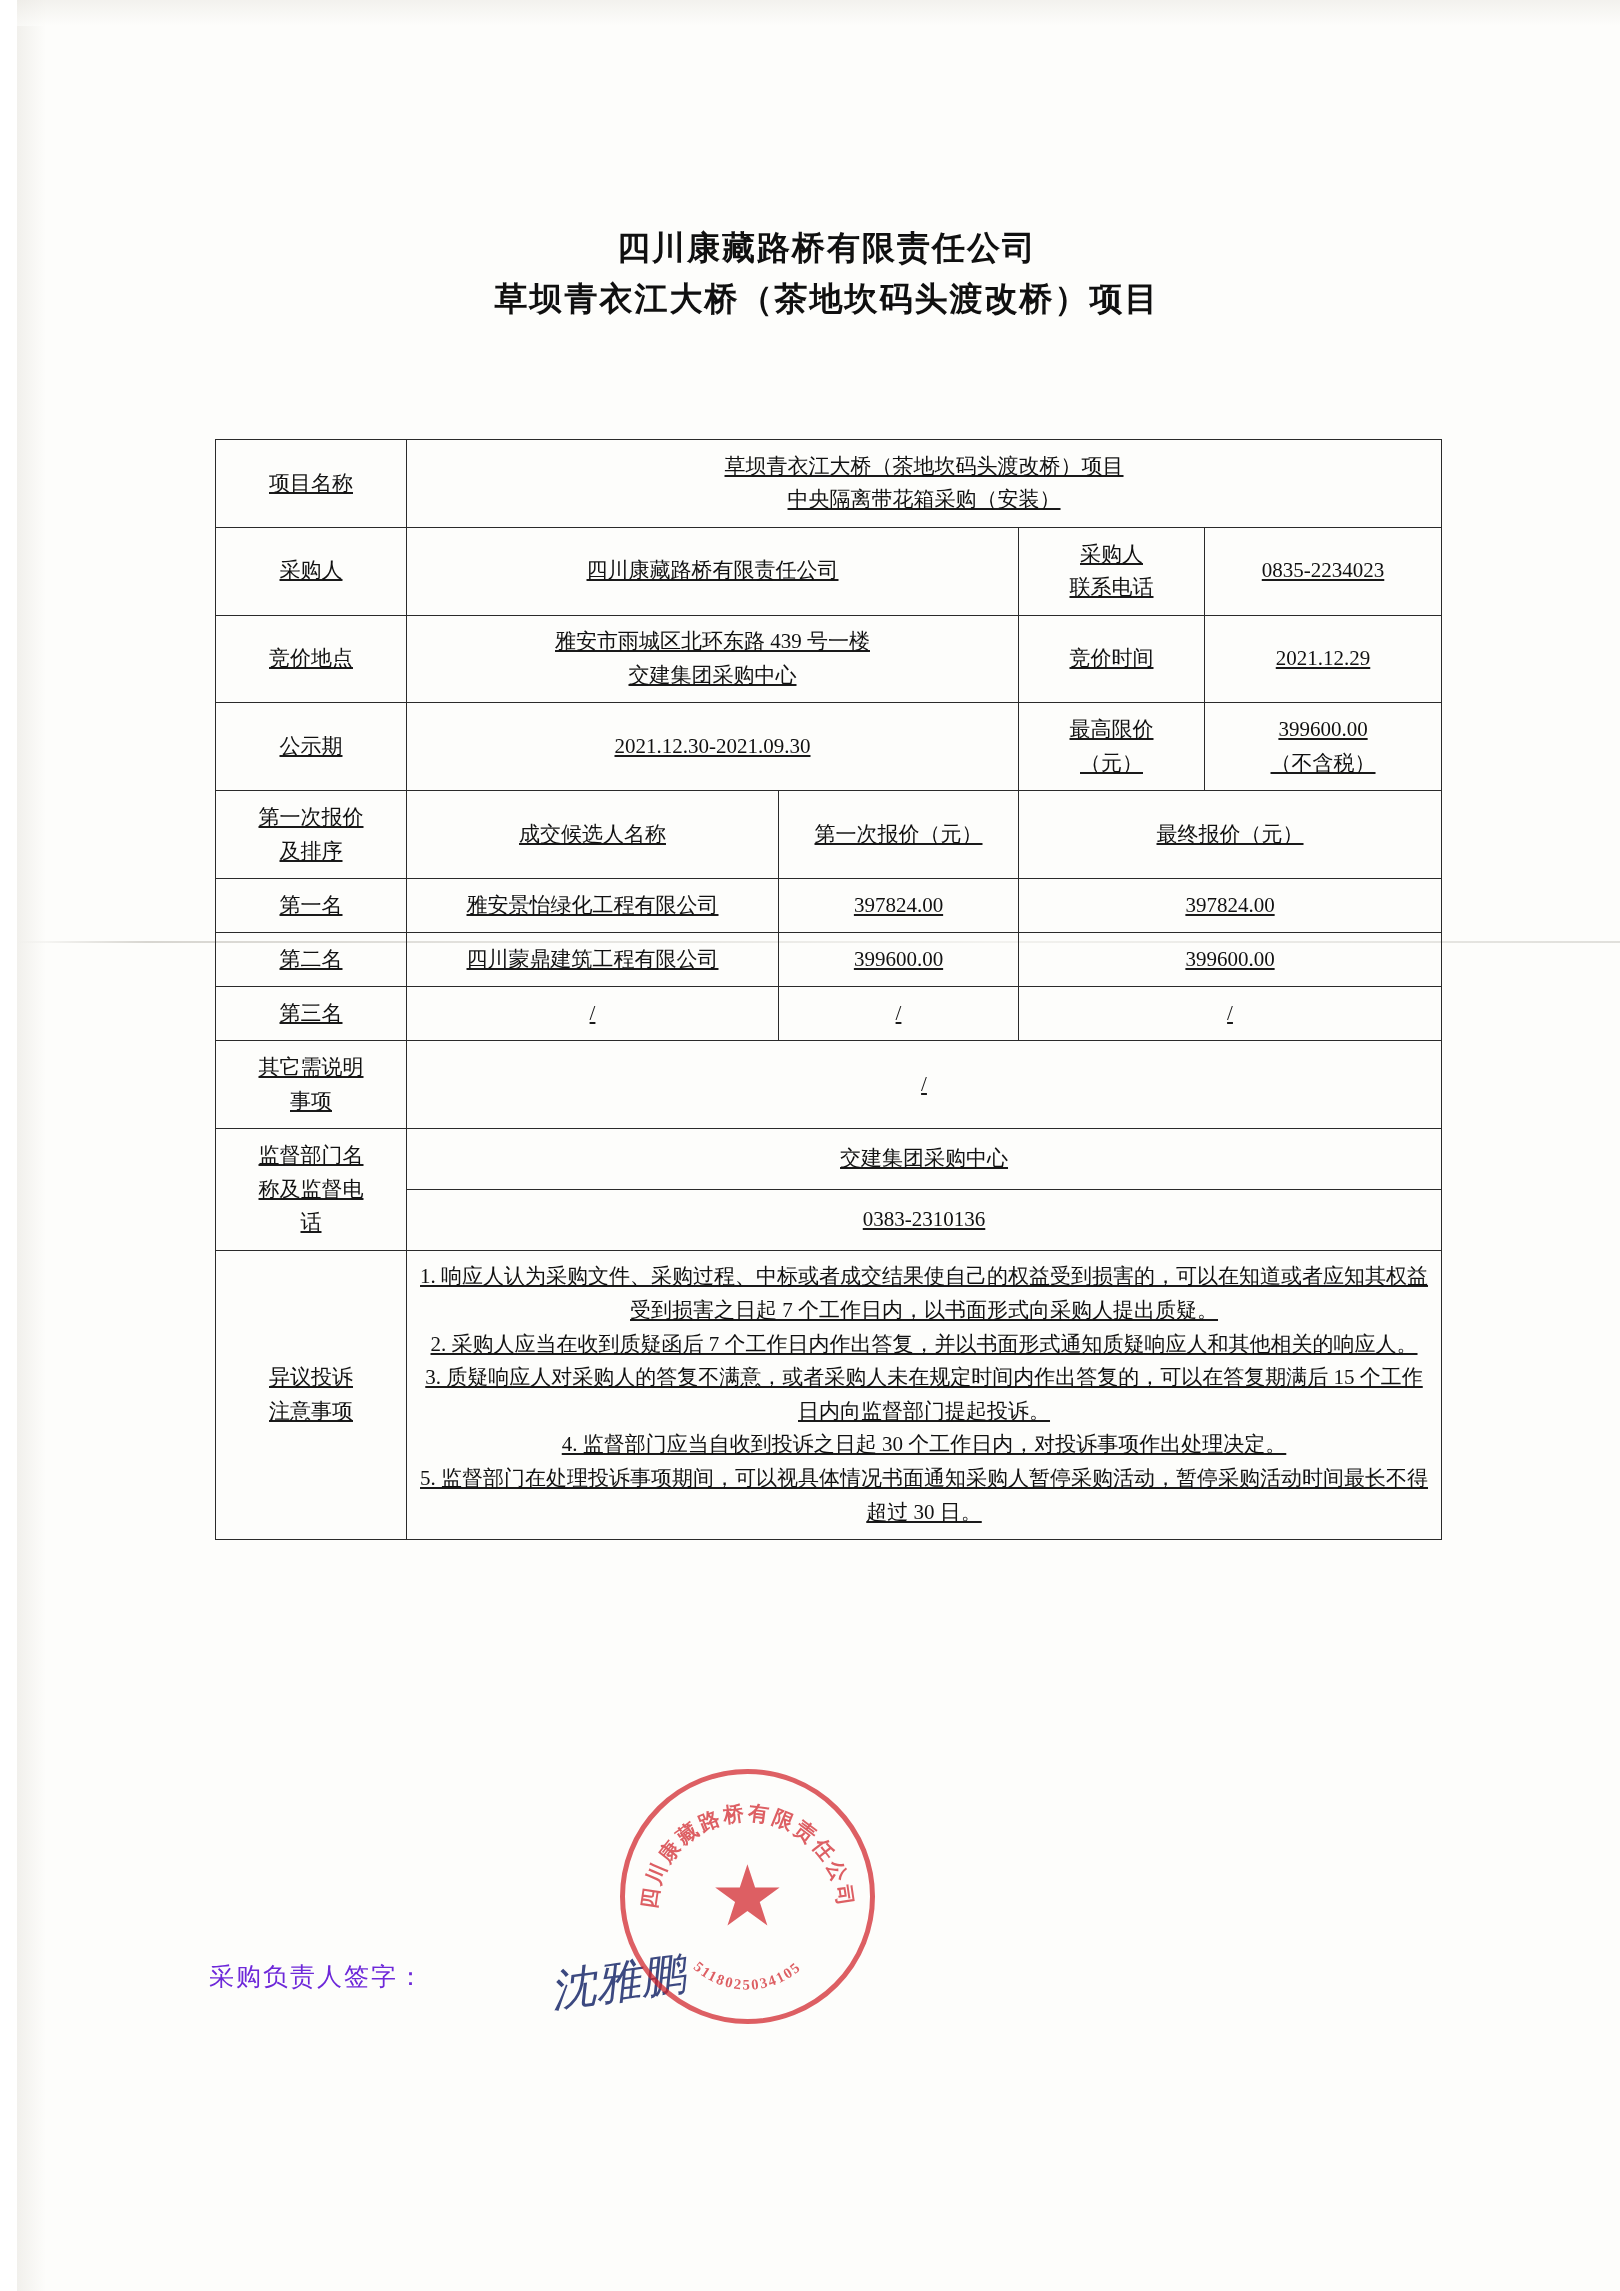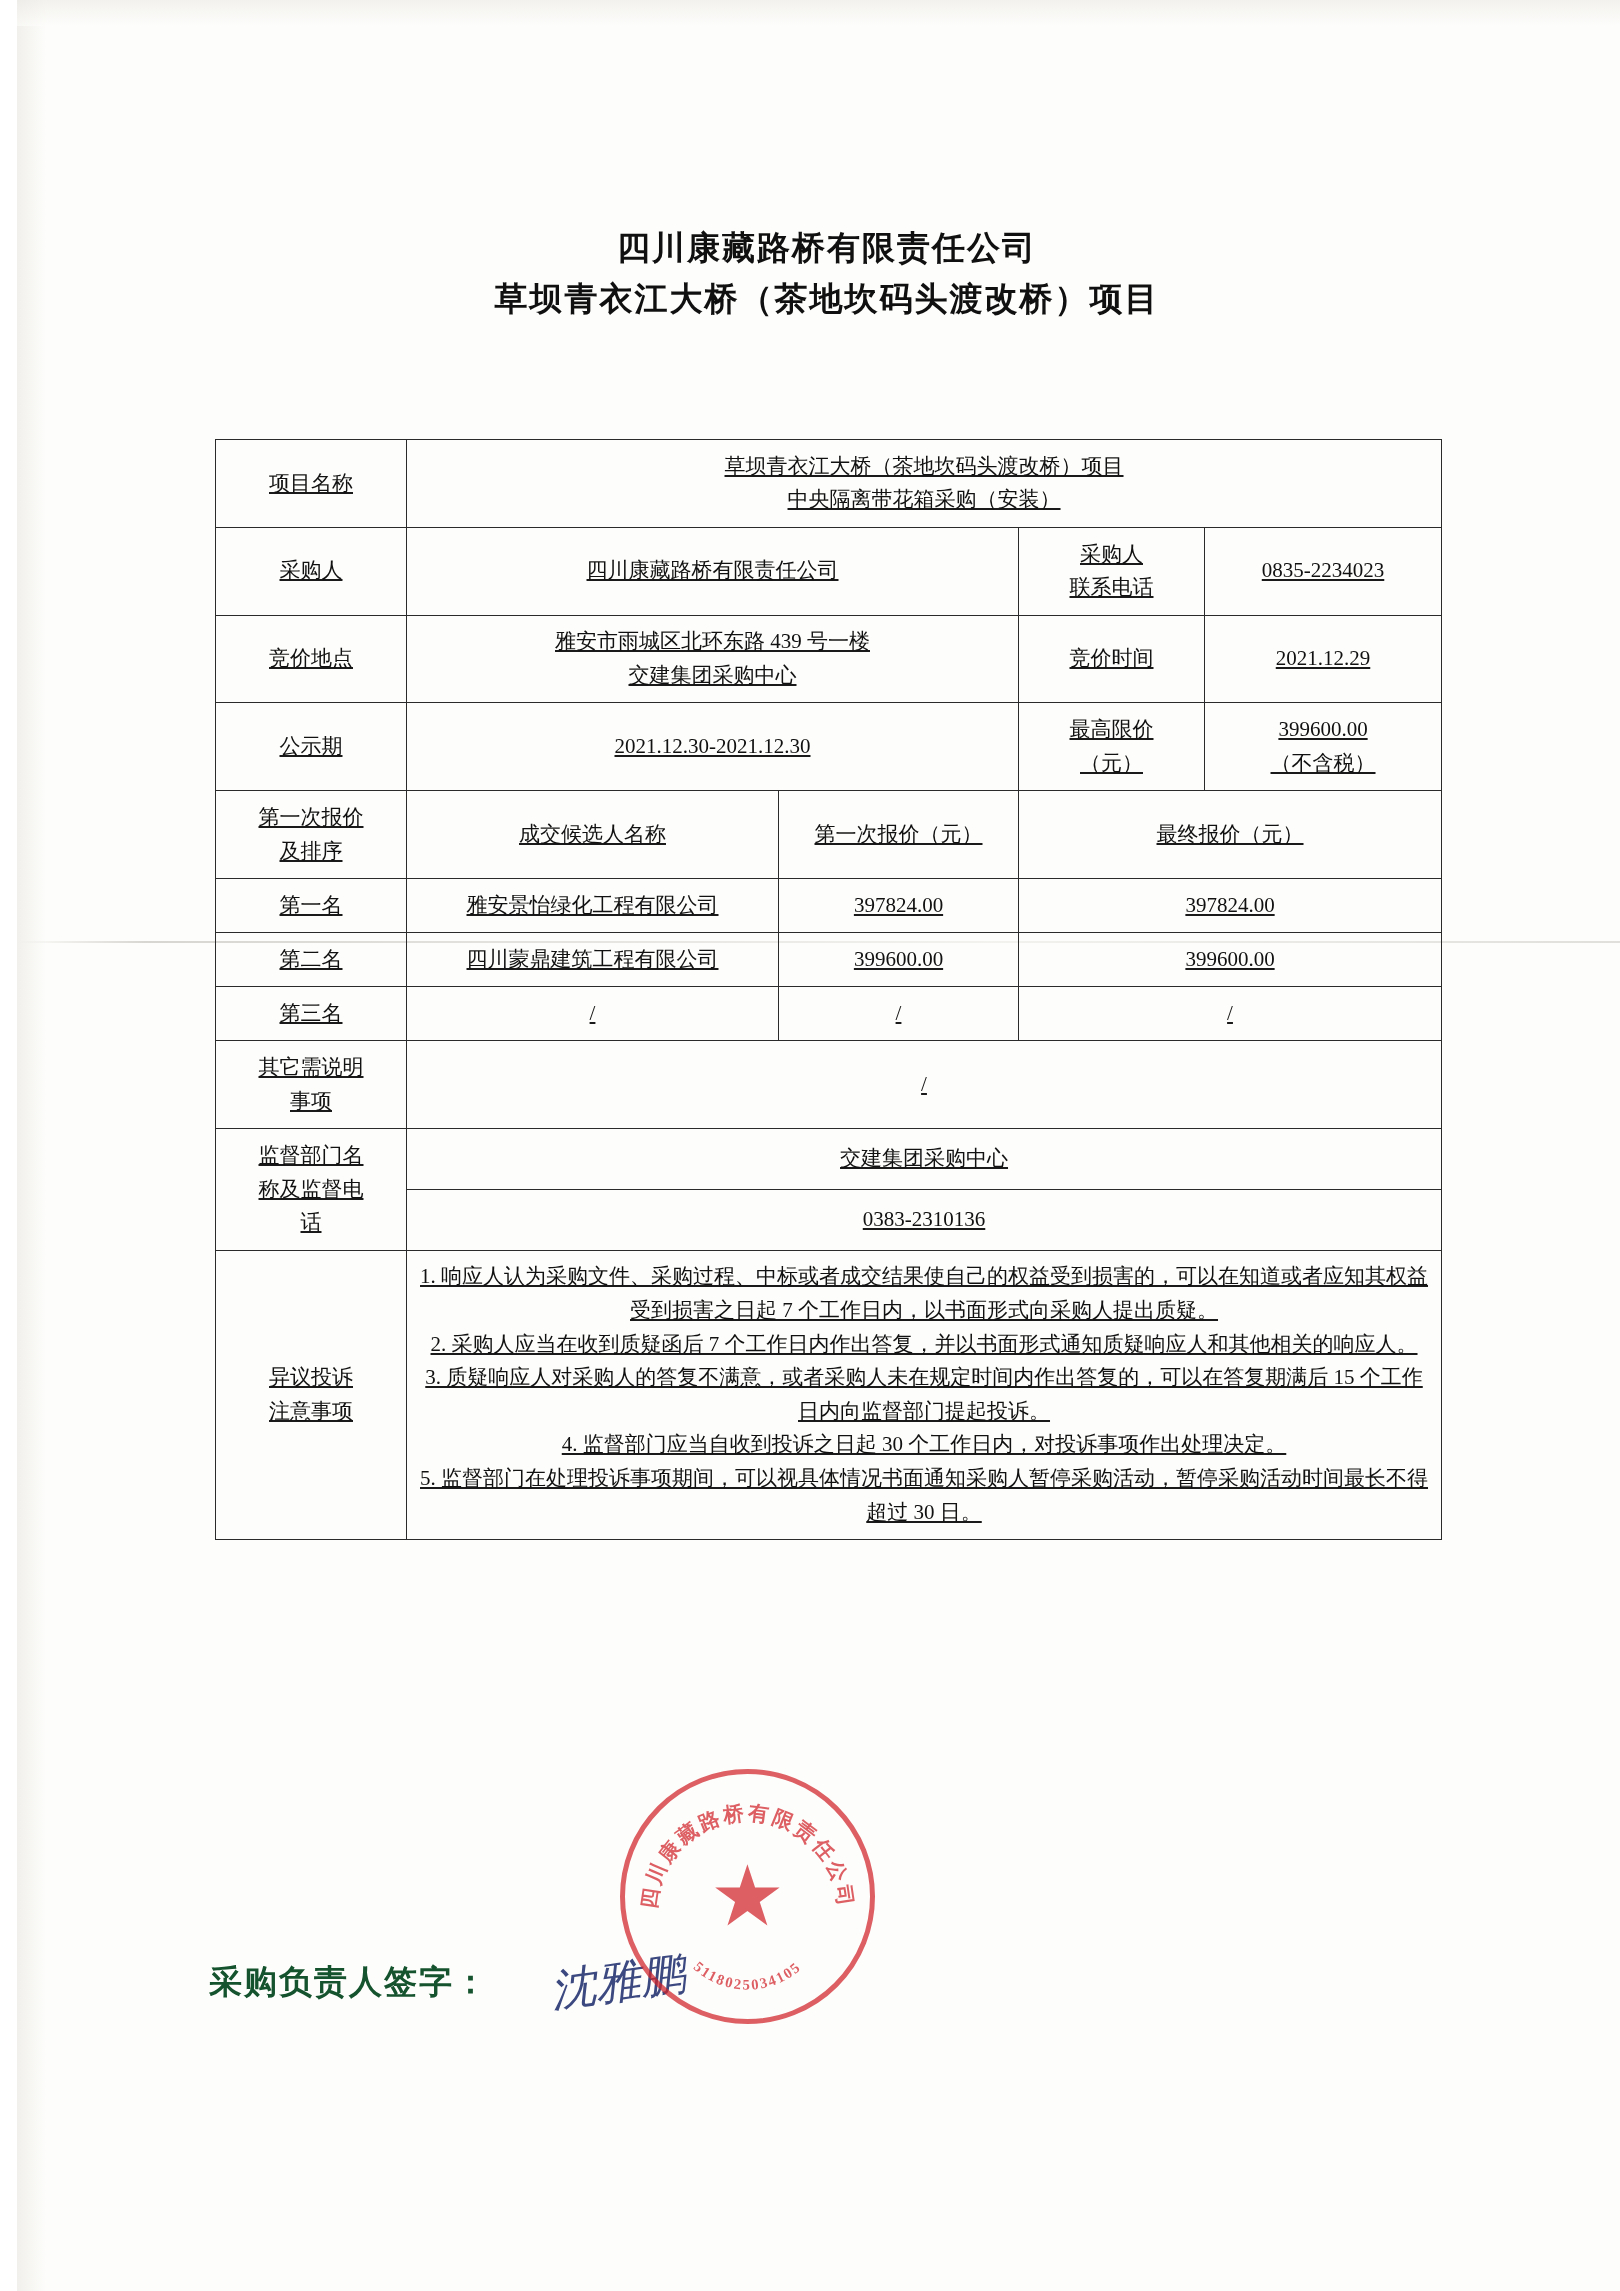--- a/index.html
+++ b/index.html
@@ -90,24 +90,24 @@
     text-indent: 0;
   }
   .notice-label {
     line-height: 1.7;
   }
 
   .sign-row {
     position: absolute;
     left: 192px;
     top: 1960px;
-    font-size: 33px;
-    font-weight: bold;
+    font-size: 25px;
+    font-weight: normal;
     letter-spacing: 2px;
-    color: #14532d;
+    color: #6d28d9;
   }
   .signature-ink {
     position: absolute;
     left: 534px;
     top: 1946px;
     width: 225px;
     height: 78px;
     color: #1b2a6b;
     font-family: "Liberation Serif", serif;
     font-size: 45px;
@@ -199,21 +199,21 @@
         <td colspan="2">
           <div>雅安市雨城区北环东路 439 号一楼</div>
           <div>交建集团采购中心</div>
         </td>
         <td>竞价时间</td>
         <td>2021.12.29</td>
       </tr>
 
       <tr>
         <td class="label">公示期</td>
-        <td colspan="2">2021.12.30-2021.12.30</td>
+        <td colspan="2">2021.12.30-2021.09.30</td>
         <td class="two-line">
           <div>最高限价</div>
           <div>（元）</div>
         </td>
         <td class="two-line">
           <div>399600.00</div>
           <div>（不含税）</div>
         </td>
       </tr>
 

